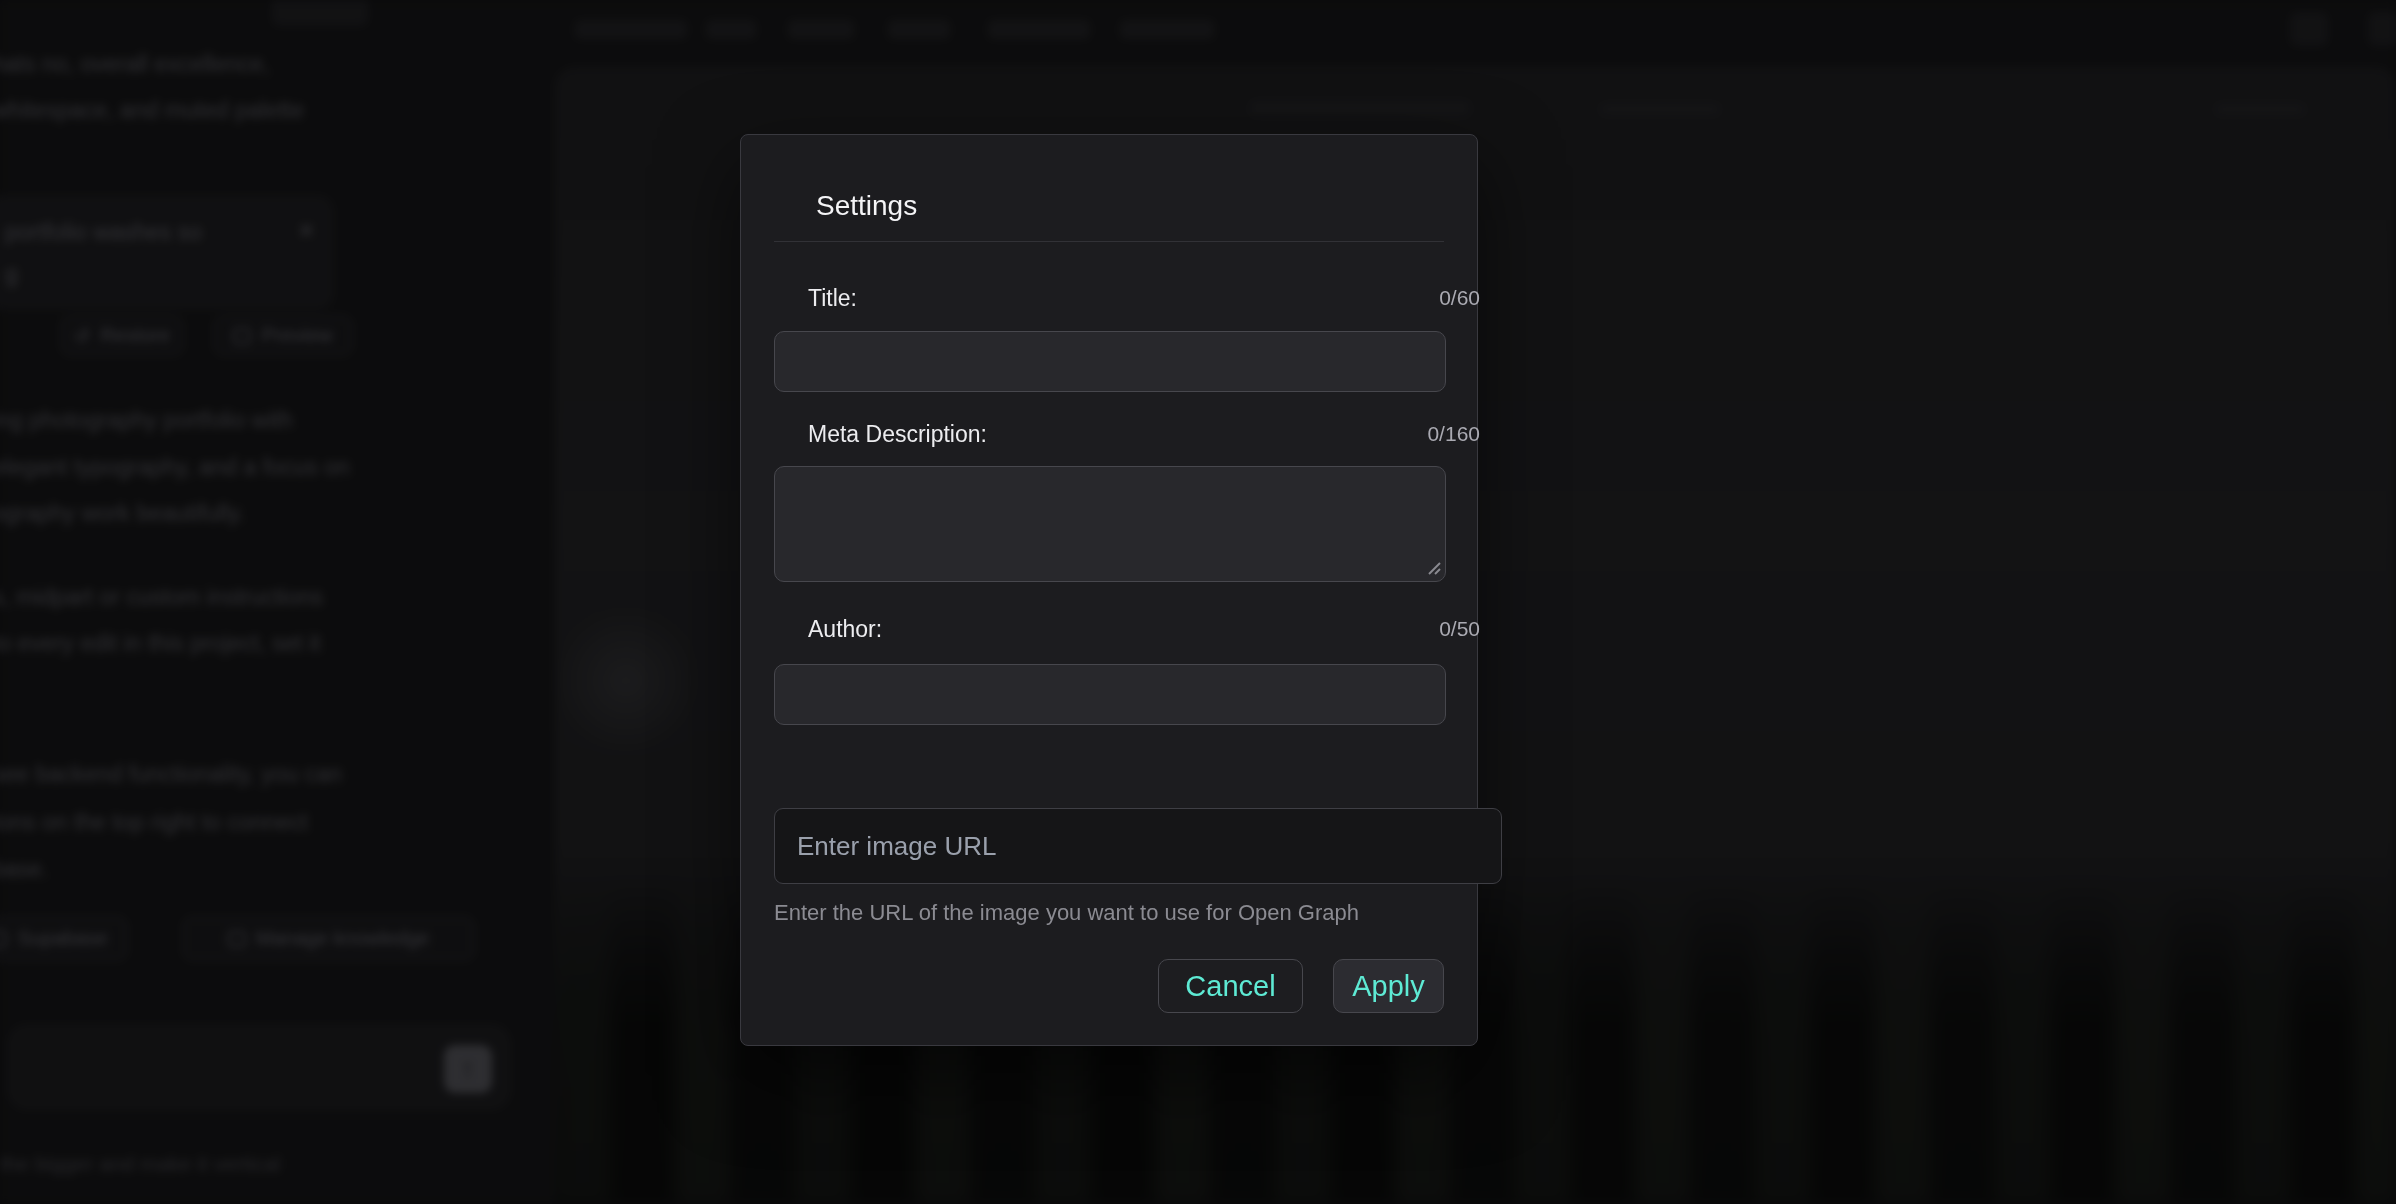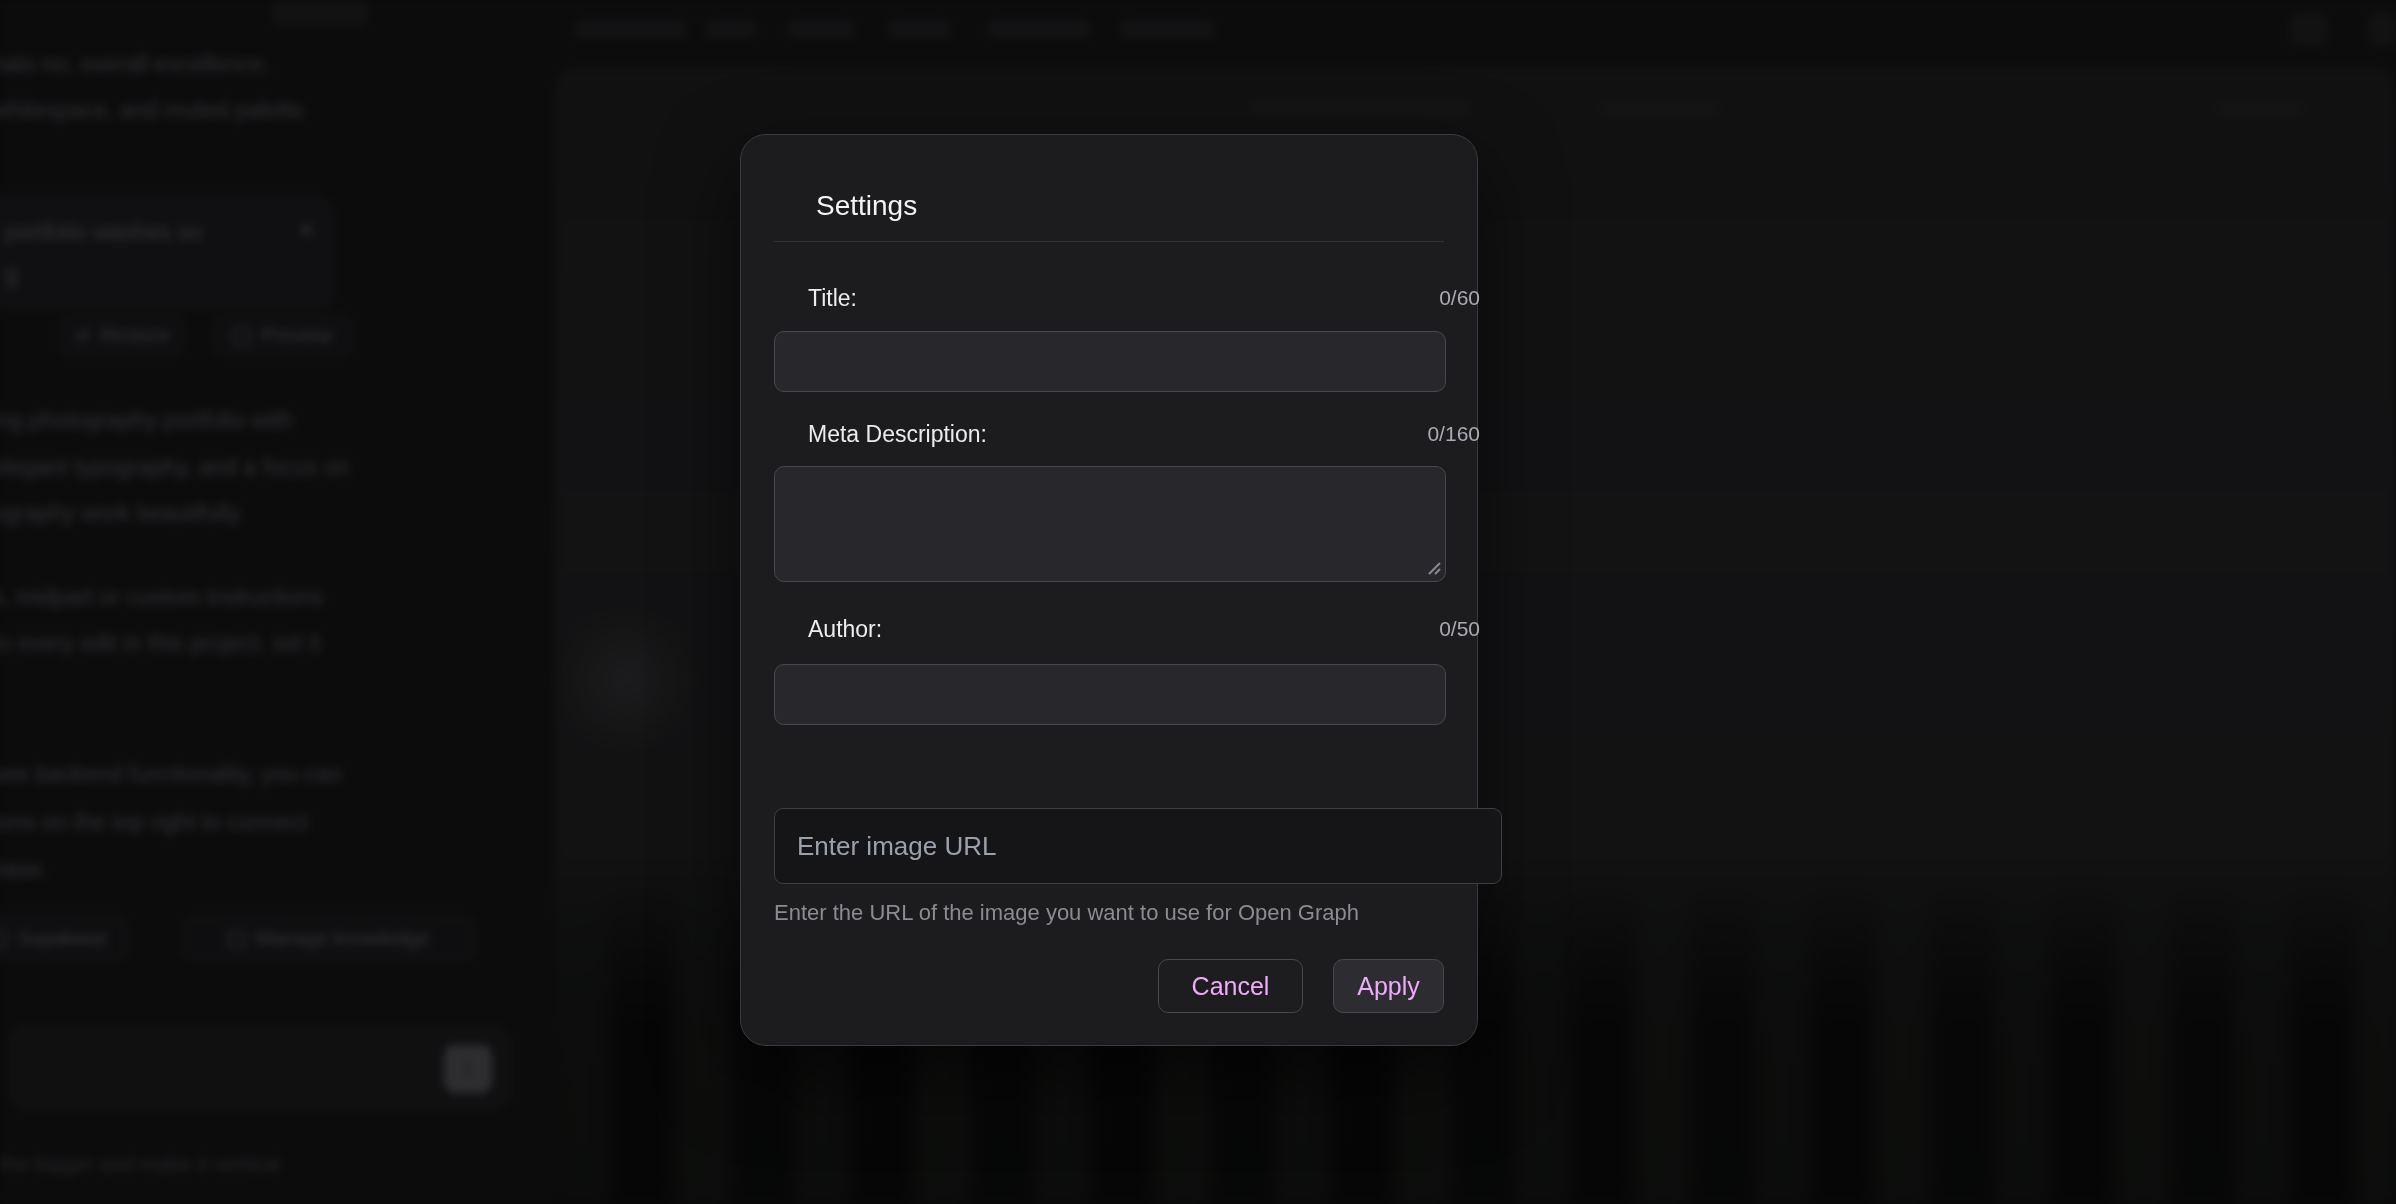--- a/index.html
+++ b/index.html
@@ -36,37 +36,37 @@
   .forest{position:absolute;left:0;right:0;bottom:0;height:330px;
           background:repeating-linear-gradient(90deg,rgba(26,29,25,.85) 0 55px,rgba(10,11,10,.9) 55px 120px,rgba(30,33,28,.8) 120px 175px,rgba(12,13,12,.9) 175px 240px);
           -webkit-mask-image:linear-gradient(180deg,transparent 0,#000 45%);mask-image:linear-gradient(180deg,transparent 0,#000 45%);
           filter:blur(8px);}
 
   
   .overlay{position:absolute;inset:0;background:rgba(3,3,4,0.60);}
 
   
   .modal{position:absolute;left:740px;top:134px;width:738px;height:912px;background:#1c1c1f;
-         border:1px solid #39393f;border-radius:26px;box-shadow:0 30px 80px rgba(0,0,0,.55);padding-left:32px;}
+         border:1px solid #39393f;border-radius:8px;box-shadow:0 30px 80px rgba(0,0,0,.55);padding-left:32px;}
   .modal-title{position:absolute;left:75px;top:54px;font-size:28px;line-height:34px;font-weight:500;color:#f4f4f6;}
   .modal-divider{position:absolute;left:33px;right:33px;top:106px;height:1px;background:#313136;}
   .field-row{position:absolute;left:33px;width:672px;display:flex;justify-content:space-between;align-items:center;height:30px;margin-left:34px;}
   .field-label{font-size:23px;color:#ececef;}
   .field-counter{font-size:21px;color:#aaaab2;}
   .m-input{position:absolute;left:33px;width:672px;background:#28282c;border:1px solid #47474d;border-radius:10px;
            color:#e9e9ec;font-size:24px;padding:0 20px;outline:none;}
   .ta-wrap{position:absolute;left:33px;top:331px;width:672px;height:116px;}
   .m-textarea{width:100%;height:100%;background:#28282c;border:1px solid #47474d;border-radius:10px;resize:none;
               color:#e9e9ec;font-size:24px;padding:12px 20px;outline:none;}
   .resize-handle{position:absolute;right:5px;bottom:7px;pointer-events:none;}
   .og-input{position:absolute;left:33px;top:673px;width:728px;height:76px;background:#151517;border:1px solid #3e3e44;
             border-radius:9px;color:#e9e9ec;font-size:26px;padding:0 22px;outline:none;}
   .og-input::placeholder{color:#9aa0ac;}
   .helper{position:absolute;left:33px;top:764px;width:690px;font-size:22px;line-height:28px;color:#8b8b92;white-space:nowrap;}
-  .btn{position:absolute;top:824px;height:54px;border-radius:10px;border:1px solid #47474d;color:#f0abfc;font-size:25px;
+  .btn{position:absolute;top:824px;height:54px;border-radius:10px;border:1px solid #47474d;color:#5eead4;font-size:29px;
        display:flex;align-items:center;justify-content:center;cursor:pointer;}
   .btn-cancel{right:174px;width:145px;background:#1d1d20;}
   .btn-apply{right:33px;width:111px;background:#2c2c31;}
 </style>
 </head>
 <body>
 
 <div class="stage">
 
   <div class="app">

